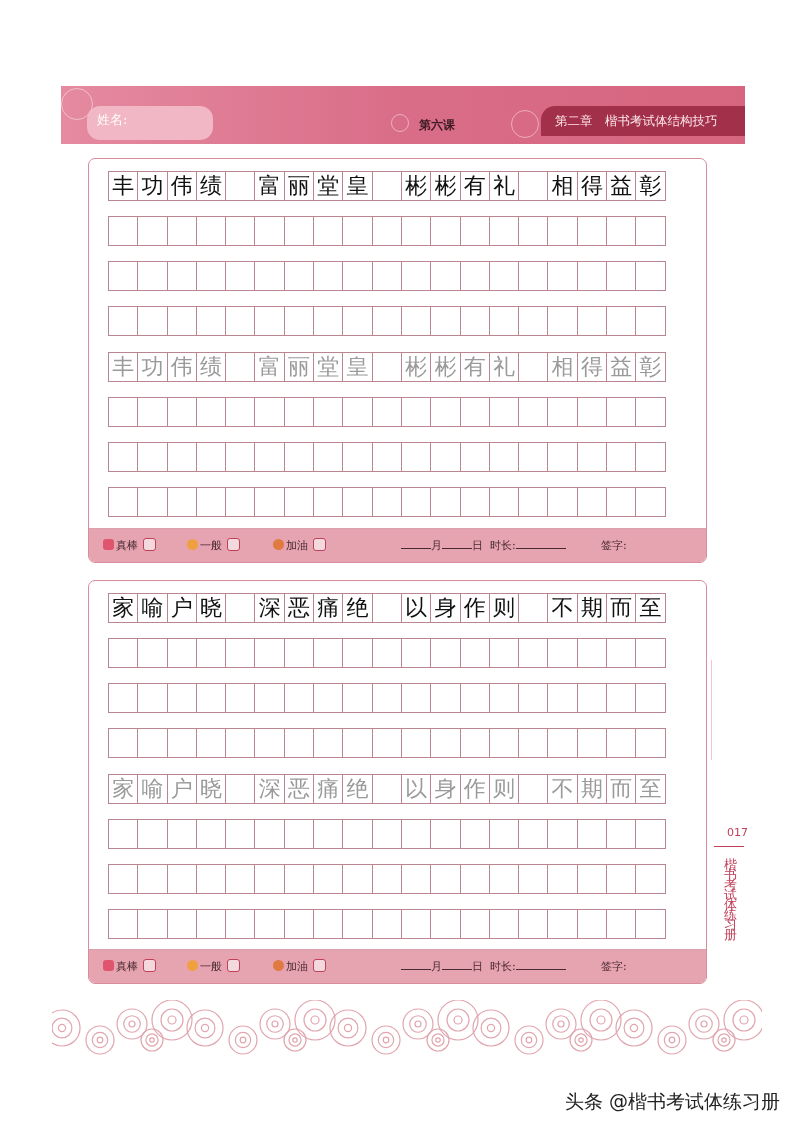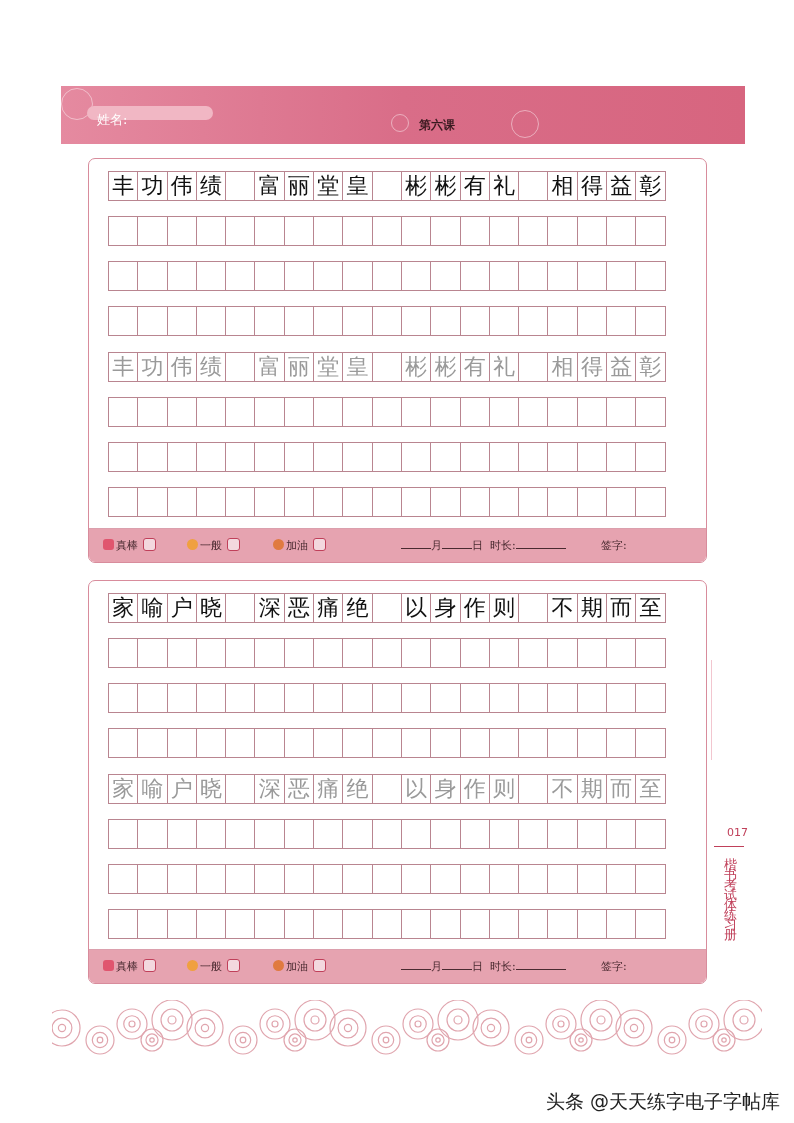--- a/index.html
+++ b/index.html
@@ -1,18 +1,18 @@
 <!DOCTYPE html>
 <html><head>
 <meta charset="utf-8">
 <style>
   html,body{margin:0;padding:0;background:#fff;}
   body{width:794px;height:1123px;position:relative;overflow:hidden;font-family:"DejaVu Serif",serif;}
   .header{position:absolute;left:61px;top:86px;width:684px;height:58px;background:linear-gradient(90deg,#e58aa0,#d96d88 50%,#d7657f);}
-  .name-pill{position:absolute;left:26px;top:20px;width:126px;height:14px;border-radius:13px;background:#f1b7c4;}
+  .name-pill{position:absolute;left:26px;top:20px;width:126px;height:34px;border-radius:13px;background:#f1b7c4;}
   .name-label{position:absolute;left:10px;top:5px;font-size:13px;color:#fff;}
   .lesson{position:absolute;left:358px;top:31px;font-size:12px;font-weight:bold;color:#3a1a20;}
   .chapter{position:absolute;left:480px;top:20px;width:204px;height:30px;background:#a3304a;border-radius:14px 0 0 0;}
   .chapter span{position:absolute;left:14px;top:7px;font-size:12.5px;color:#fde8ec;white-space:nowrap;}
   .swirl{position:absolute;border:1.5px solid rgba(255,255,255,0.45);border-radius:50%;}
   .panel{position:absolute;left:88px;width:617px;border:1.5px solid #d88c9c;border-radius:7px;background:#fff;overflow:hidden;}
   .row{position:absolute;left:19px;height:30px;display:flex;}
   .cell{width:30.3px;height:30px;box-sizing:border-box;border:1px solid #b98590;margin-left:-1px;font-size:22px;line-height:28px;text-align:center;color:#111;font-family:"DejaVu Serif",serif;}
   .cell:first-child{margin-left:0;}
   .cell.trace{color:#9a9a9a;font-weight:normal;}
@@ -32,20 +32,23 @@
 <body>
 
 <div class="header">
   <div class="swirl" style="left:0;top:2px;width:30px;height:30px;"></div>
   <div class="swirl" style="left:330px;top:28px;width:16px;height:16px;"></div>
   <div class="swirl" style="left:450px;top:24px;width:26px;height:26px;"></div>
   <div class="name-pill">
     <span class="name-label">姓名:</span>
   </div>
   <div class="lesson">第六课</div>
+  <div class="chapter">
+    <span>第二章　楷书考试体结构技巧</span>
+  </div>
 </div>
 
 <div class="panel" id="panel0" style="top:158px;height:403px;">
   <div class="footer">
       <span class="fi" style="left:14px"><span class="ico" style="background:#e0556e;border-radius:3px"></span><span>真棒</span><span class="chk"></span></span>
       <span class="fi" style="left:98px"><span class="ico" style="background:#f0a040"></span><span>一般</span><span class="chk"></span></span>
       <span class="fi" style="left:184px"><span class="ico" style="background:#e07a40"></span><span>加油</span><span class="chk"></span></span>
       <span class="fi" style="left:312px"><span class="blank" style="width:30px"></span><span>月</span><span class="blank" style="width:30px"></span><span>日</span>&nbsp;&nbsp;<span>时长:</span><span class="blank" style="width:50px"></span></span>
       <span class="fi" style="left:512px">签字:</span>
     </div>
@@ -475,13 +478,13 @@
       <circle cx="652" cy="24" r="3"></circle>
       <circle cx="672" cy="40" r="11"></circle>
       <circle cx="672" cy="40" r="6.050000000000001"></circle>
       <circle cx="672" cy="40" r="2.2"></circle>
       <circle cx="692" cy="20" r="20"></circle>
       <circle cx="692" cy="20" r="11"></circle>
       <circle cx="692" cy="20" r="4"></circle>
     </g>
 </svg>
 
-<div class="watermark">头条 @天天练字电子字帖库</div>
+<div class="watermark">头条 @楷书考试体练习册</div>
 
 </body></html>

